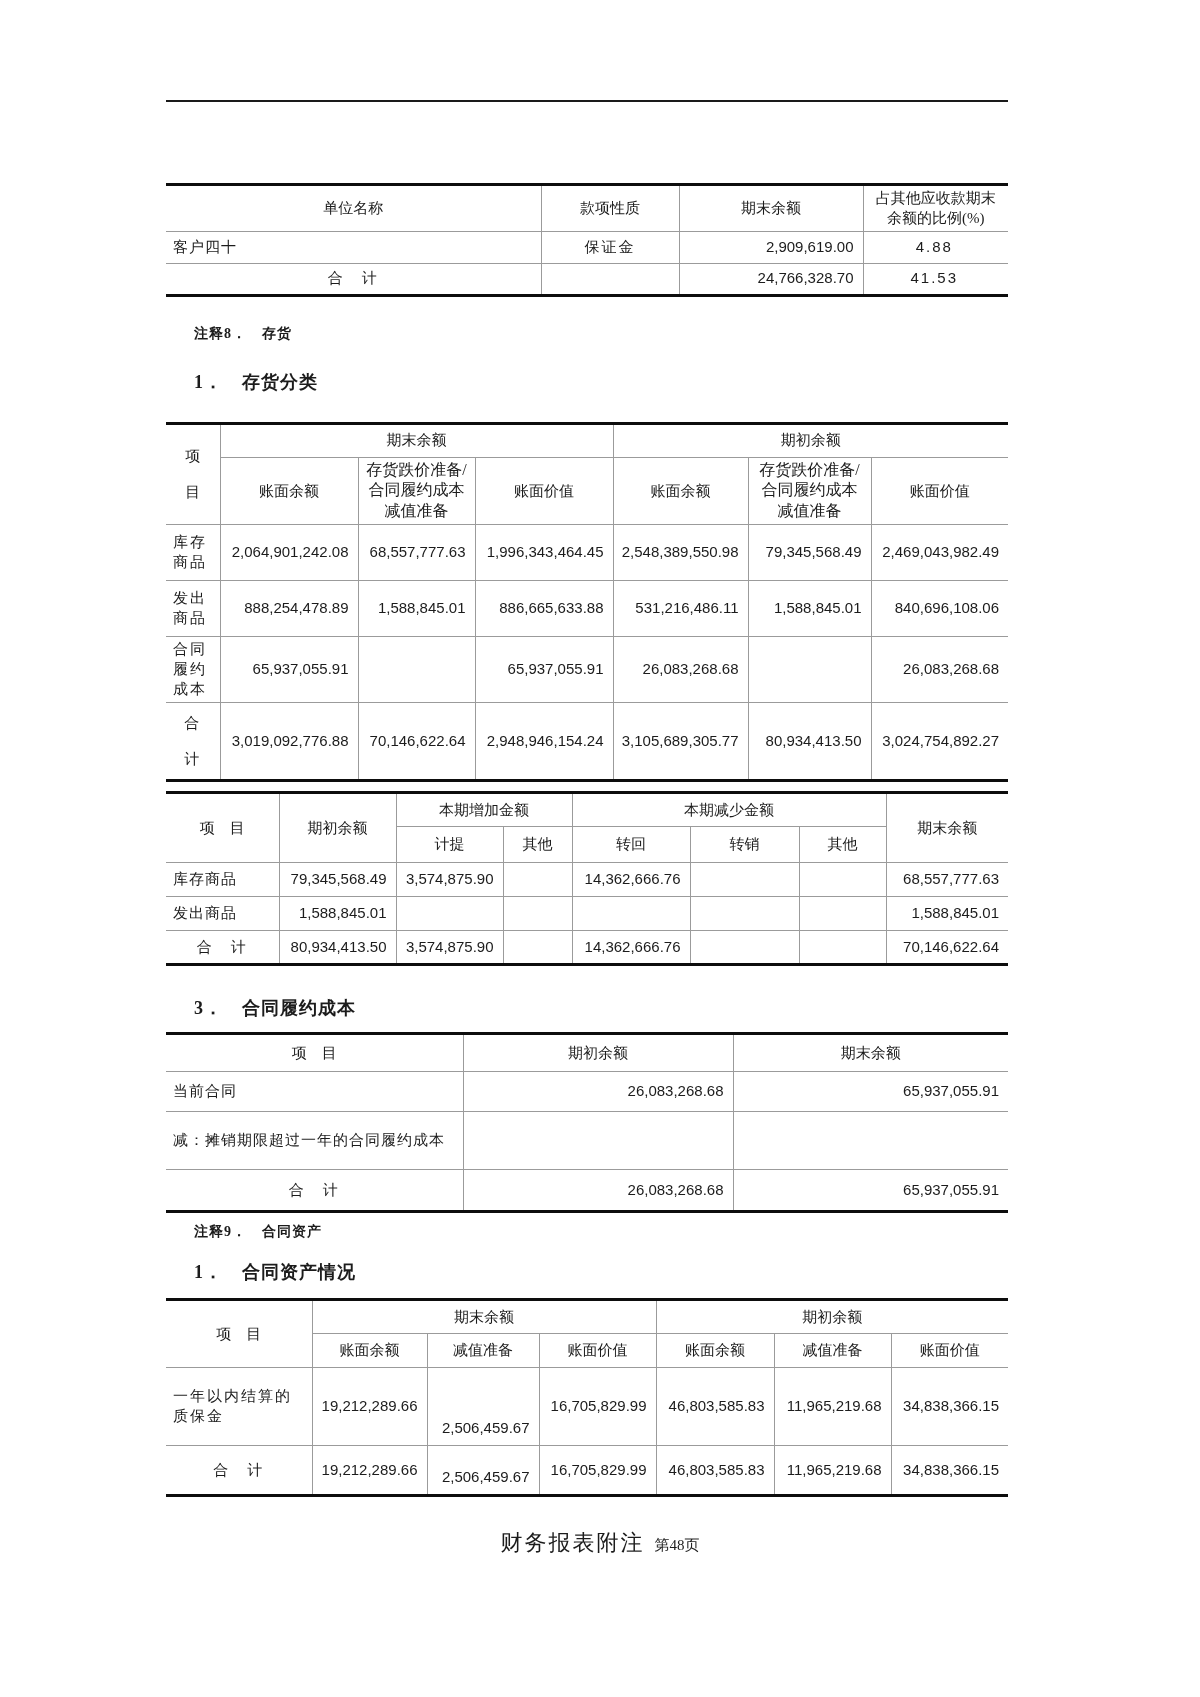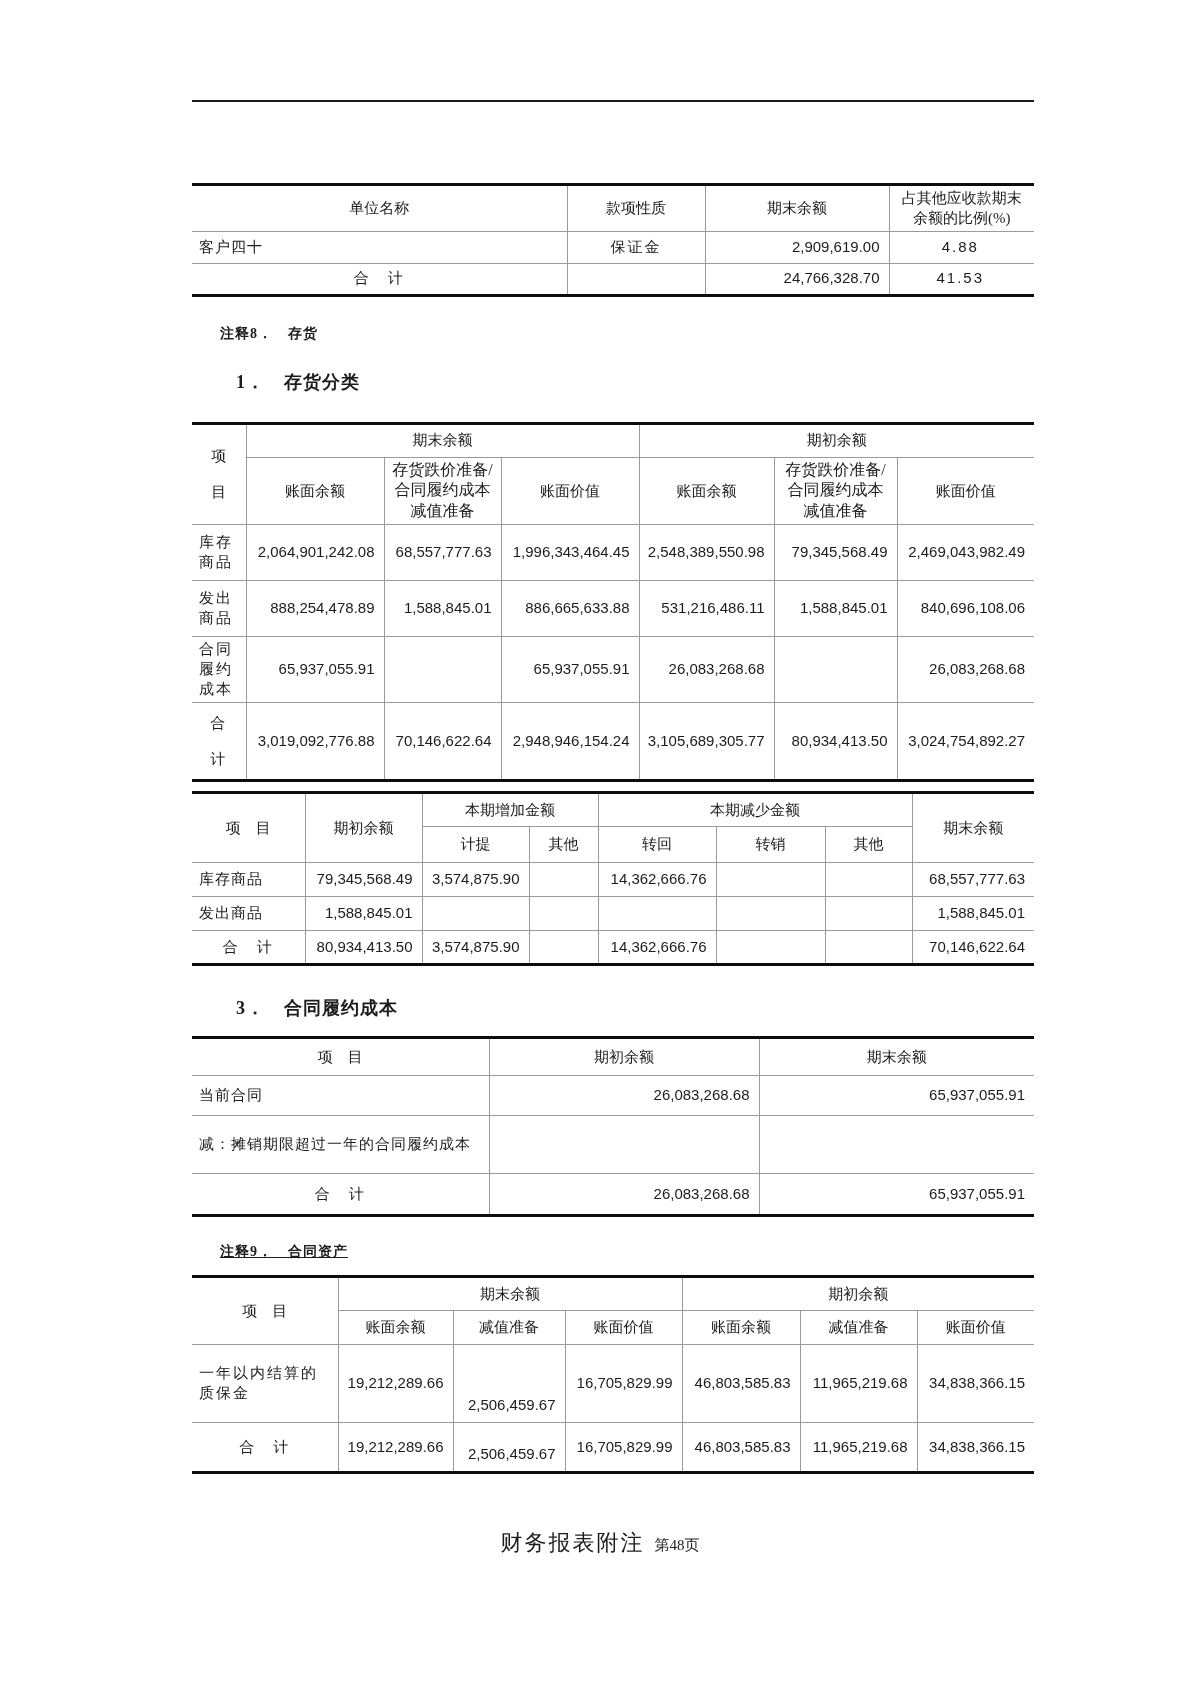--- a/index.html
+++ b/index.html
@@ -1,20 +1,20 @@
 <!DOCTYPE html>
 <html><head>
 <meta charset="utf-8">
 <style>
   html,body { margin:0; padding:0; }
   body {
     width:1200px; height:1697px; background:#ffffff; position:relative;
     font-family:"Liberation Serif","DejaVu Serif",serif; color:#1c1c1c;
   }
-  .content { position:absolute; left:192px; top:0; width:842px; }
+  .content { position:absolute; left:166px; top:0; width:842px; }
   .rule { margin-top:100px; border-top:2px solid #1a1a1a; height:0; }
 
   table {
     border-collapse:collapse; table-layout:fixed; width:842px;
     border-top:3px solid #0d0d0d; border-bottom:3px solid #0d0d0d;
   }
   td, th {
     border:1px solid #9b9b9b; font-weight:normal; font-size:15px;
     padding:2px 6px; overflow:hidden; vertical-align:middle; line-height:1.35;
   }
@@ -30,21 +30,21 @@
   .pre  { white-space:pre-line; }
   .vtall{ line-height:2.4; }
   .low  { vertical-align:bottom; padding-bottom:6px; }
 
   .h44{height:44px} .h32{height:32px} .h34{height:34px} .h54{height:54px}
   .h56{height:56px} .h52{height:52px} .h72{height:72px} .h36{height:36px}
   .h38{height:38px} .h40{height:40px} .h58{height:58px} .h42{height:42px}
   .h78{height:78px} .h50{height:50px}
 
   .sec-title { font-size:14px; font-weight:bold; letter-spacing:1px; margin:0; padding-left:28px; }
-  .sub-title { font-size:18px; font-weight:bold; letter-spacing:1px; margin:16px; padding-left:28px; }
+  .sub-title { font-size:18px; font-weight:bold; letter-spacing:1px; margin:0; padding-left:28px; }
 
   .footer {
     position:absolute; left:0; top:1528px; width:1200px; text-align:center;
   }
   .footer .f-main { font-size:22px; letter-spacing:2px; }
   .footer .f-page { font-size:15px; margin-left:10px; }
 </style>
 </head>
 <body>
 
@@ -234,21 +234,22 @@
       <td class="num"></td>
     </tr>
     <tr class="h42">
       <td class="ctr">合　计</td>
       <td class="num">26,083,268.68</td>
       <td class="num">65,937,055.91</td>
     </tr>
   </tbody>
     </table>
 
-  <p class="sec-title" style="margin-top:26px;text-decoration:underline;">注释9．　合同资产</p>
+  <p class="sec-title" style="margin-top:10px;">注释9．　合同资产</p>
+  <p class="sub-title" style="margin-top:19px;">1．　合同资产情况</p>
 
   <table style="margin-top:14px;">
     <colgroup>
         <col style="width:146px">
         <col style="width:115px">
         <col style="width:112px">
         <col style="width:117px">
         <col style="width:118px">
         <col style="width:117px">
         <col style="width:117px">

